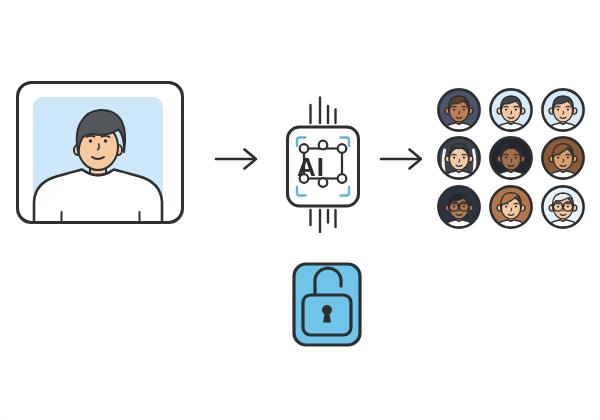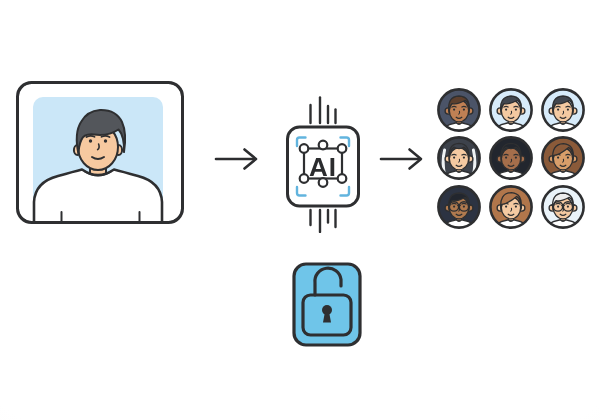--- a/index.html
+++ b/index.html
@@ -8,21 +8,21 @@
     width:600px;height:420px;
     background:radial-gradient(130% 130% at 50% 45%, #ffffff 55%, #f3f1ef 100%);
     overflow:hidden;
     font-family:"Liberation Sans", sans-serif;
   }
   .abs{position:absolute;}
   #photo-card{left:16px;top:81px;width:168px;height:143px;}
   #arrow-1{left:213px;top:145px;width:48px;height:28px;}
   #ai-chip{left:284px;top:96px;width:78px;height:137px;}
   #ai-chip-label{
-    left:284px;top:153px;width:78px;height:28px;
+    left:272px;top:153px;width:78px;height:28px;
     text-align:center;line-height:28px;
     font-size:26px;font-weight:700;color:#2b2c2e;letter-spacing:1px;
   }
   #arrow-2{left:378px;top:145px;width:48px;height:28px;}
   #privacy-lock{left:292px;top:262px;width:70px;height:85px;}
   .avatar-slot{width:46px;height:46px;}
 </style>
 </head>
 <body>
 

